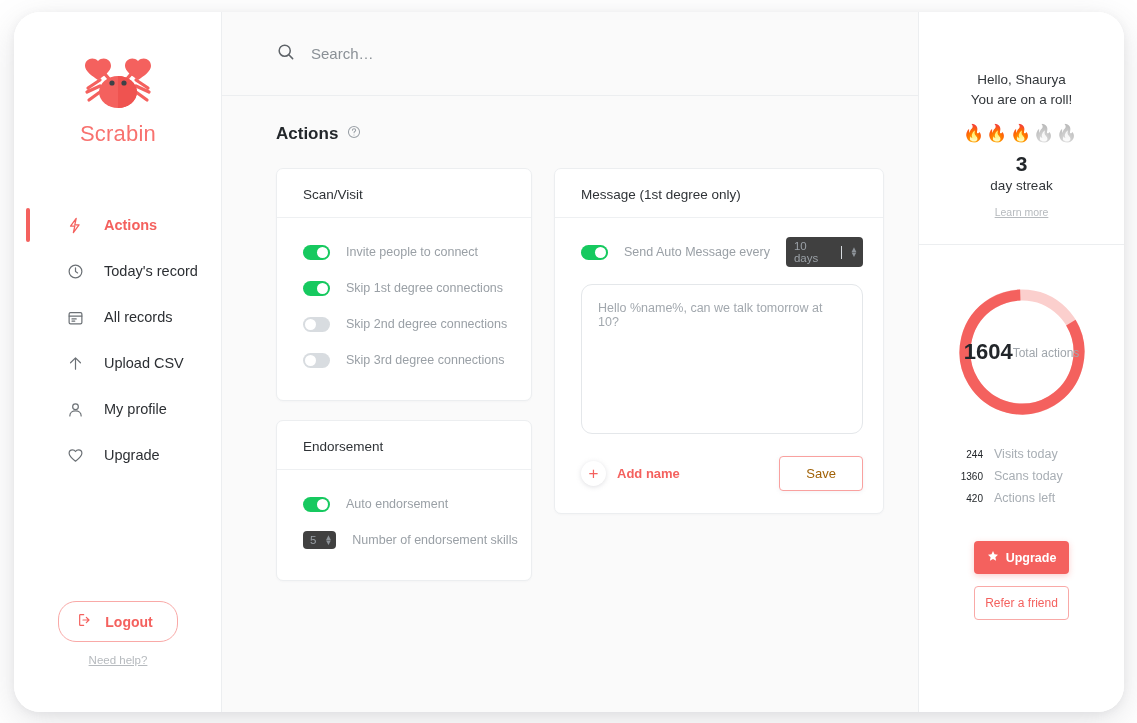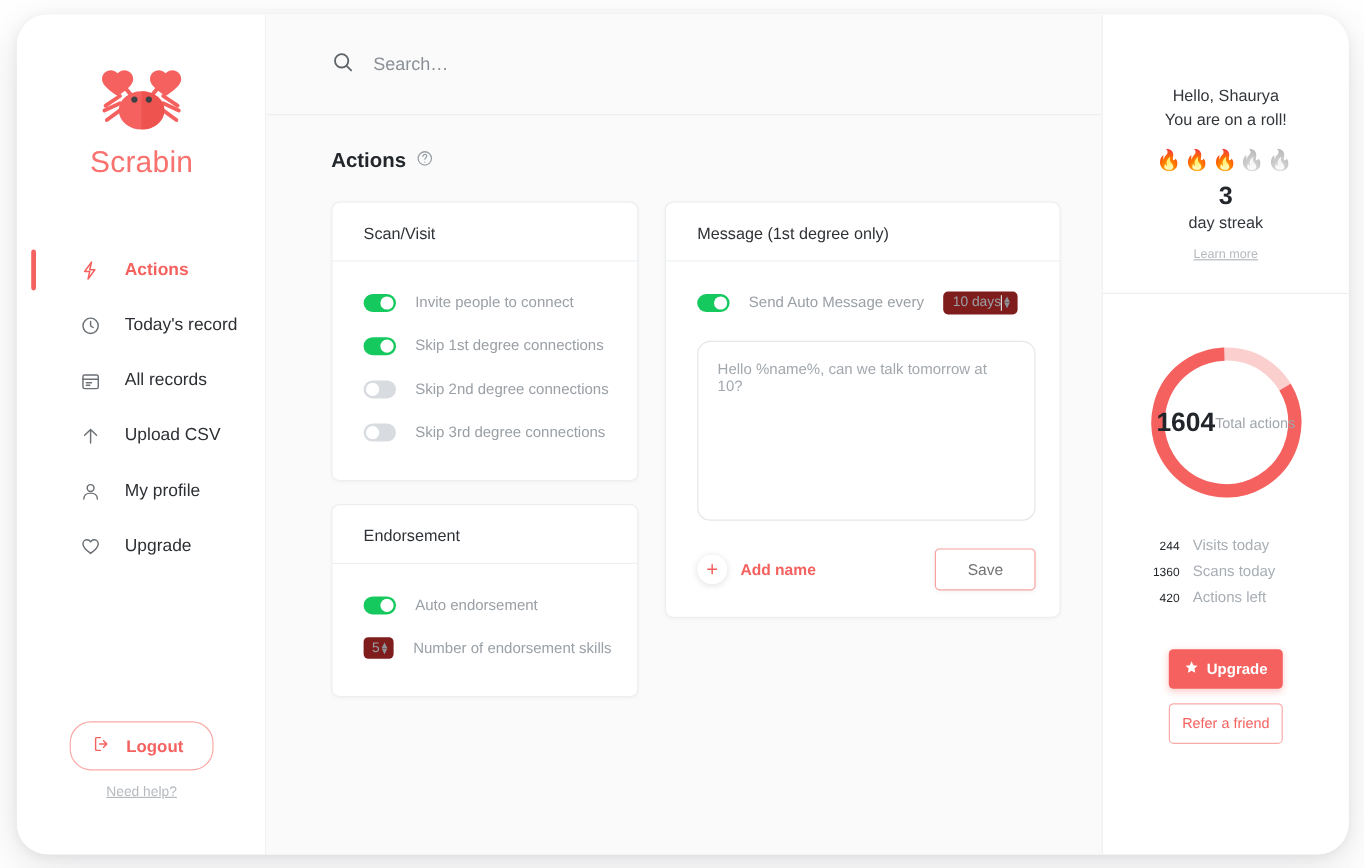--- a/index.html
+++ b/index.html
@@ -38,21 +38,21 @@
   #logo-block {
     position: absolute;
     top: 46px;
     left: 0;
     width: 208px;
     text-align: center;
   }
   #crab-logo { display: block; margin: 0 auto; }
   #brand-name {
     margin-top: 1px;
-    font-size: 25px;
+    font-size: 22px;
     color: #f8726f;
     letter-spacing: .2px;
     font-family: "Liberation Sans", sans-serif;
   }
 
   #nav-list {
     position: absolute;
     top: 190px;
     left: 0;
     width: 208px;
@@ -206,26 +206,26 @@
     height: 11px;
     border-radius: 50%;
     background: #fff;
   }
   .toggle.on .knob { right: 2px; }
   .toggle.off .knob { left: 2px; }
 
   .stepper {
     display: inline-flex;
     align-items: center;
-    background: #7f1d1d;
+    background: #404040;
     border-radius: 4px;
     padding: 3px 5px 3px 8px;
     font-size: 11.5px;
     color: #9aa0a6;
-    gap: 0;
+    gap: 8px;
     cursor: pointer;
   }
   .stepper .divider { width: 1px; height: 13px; background: #d7dbdf; }
   .stepper .arrows {
     display: flex; flex-direction: column;
     line-height: 5px; font-size: 8px; color: #8d9399;
   }
   .stepper-small { padding: 3px 4px 3px 7px; }
 
   #endorse-card { margin-top: 19px; }
@@ -266,21 +266,21 @@
     box-shadow: 0 1px 5px rgba(150,150,160,0.30);
     display: flex; align-items: center; justify-content: center;
     color: #f4615e; font-size: 17px; line-height: 1;
   }
   #add-name-label { font-size: 13px; font-weight: bold; color: #f4615e; }
   #save-button {
     padding: 9px 26px;
     border: 1px solid #f9a19f;
     border-radius: 4px;
     background: #fff;
-    color: #737373;
+    color: #a16207;
     font-size: 13px;
     font-family: "Liberation Sans", sans-serif;
     cursor: pointer;
     box-shadow: 0 1px 4px rgba(160,160,170,0.12);
   }
 
   
   #rightpanel {
     width: 206px;
     flex: 0 0 206px;

